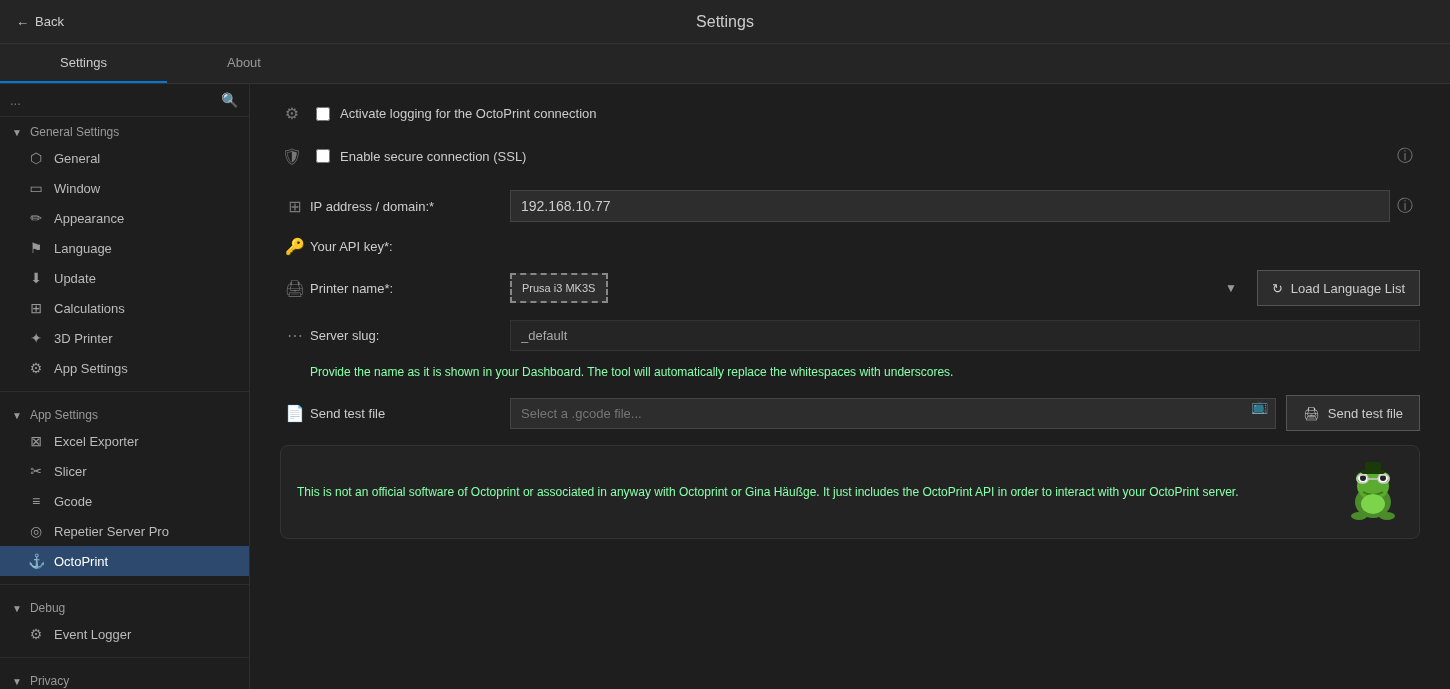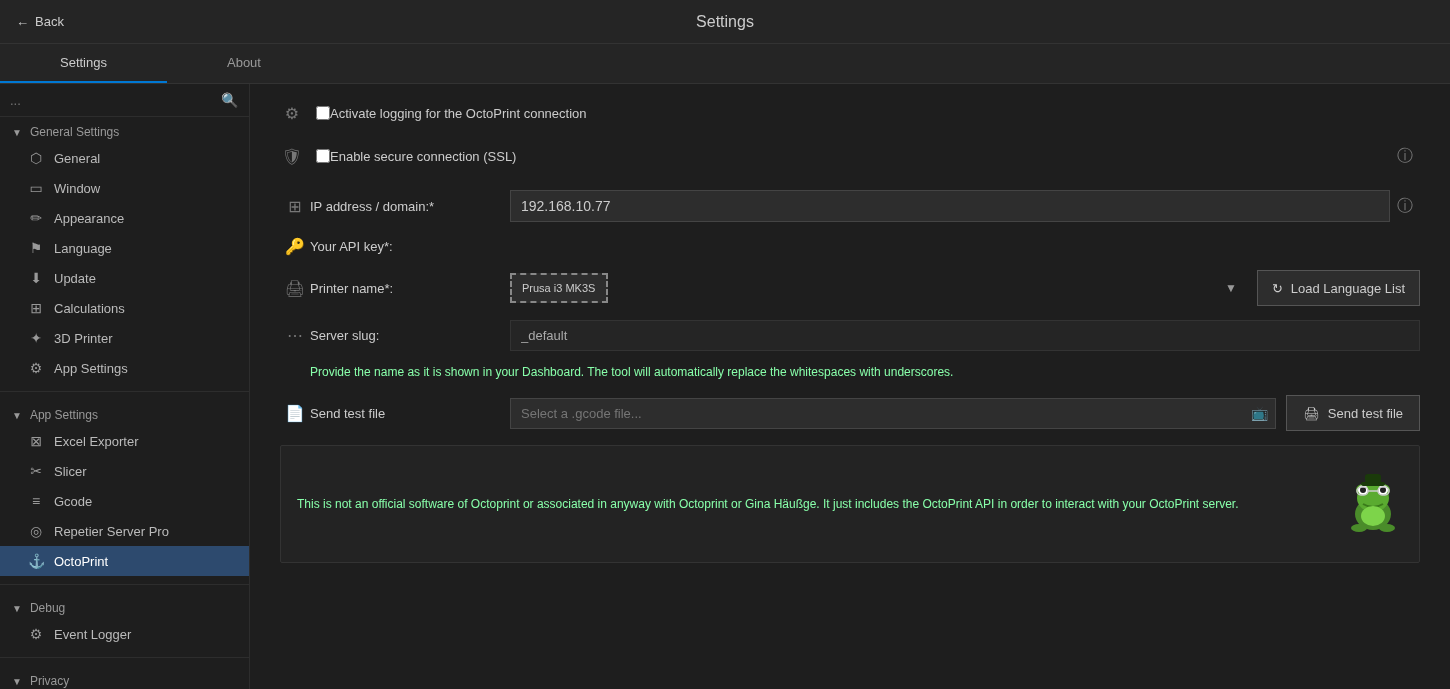--- a/index.html
+++ b/index.html
@@ -151,21 +151,22 @@
     }
     .setting-row-icon {
       width: 24px;
       text-align: center;
       color: #777;
       font-size: 16px;
       flex-shrink: 0;
     }
     .checkbox-label {
       display: flex;
-      align-items: flex-start;
+      align-items: center;
+      gap: 10px;
       cursor: pointer;
     }
     .checkbox-label input[type=checkbox] {
       width: 14px;
       height: 14px;
       accent-color: #0078d4;
       cursor: pointer;
     }
 
     
@@ -271,21 +272,20 @@
       font-size: 12px;
       margin-bottom: 16px;
       margin-left: 30px;
     }
 
     
     .file-select-wrapper {
       flex: 1;
       position: relative;
       display: flex;
-      align-items: center;
     }
     .file-select-input {
       flex: 1;
       background: #2d2d2d;
       border: 1px solid #444;
       color: #888;
       padding: 7px 36px 7px 10px;
       font-size: 13px;
       outline: none;
       cursor: pointer;
@@ -309,22 +309,22 @@
       gap: 8px;
       white-space: nowrap;
       margin-left: 10px;
       height: 36px;
     }
 
     
     .notice-box {
       background: #232323;
       border: 1px solid #333;
-      border-radius: 2px;
-      padding: 28px 16px;
+      border-radius: 8px;
+      padding: 16px 16px;
       display: flex;
       align-items: center;
       gap: 16px;
       margin-top: 10px;
     }
     .notice-text {
       color: #8fa;
       font-size: 12px;
       line-height: 1.5;
       flex: 1;

